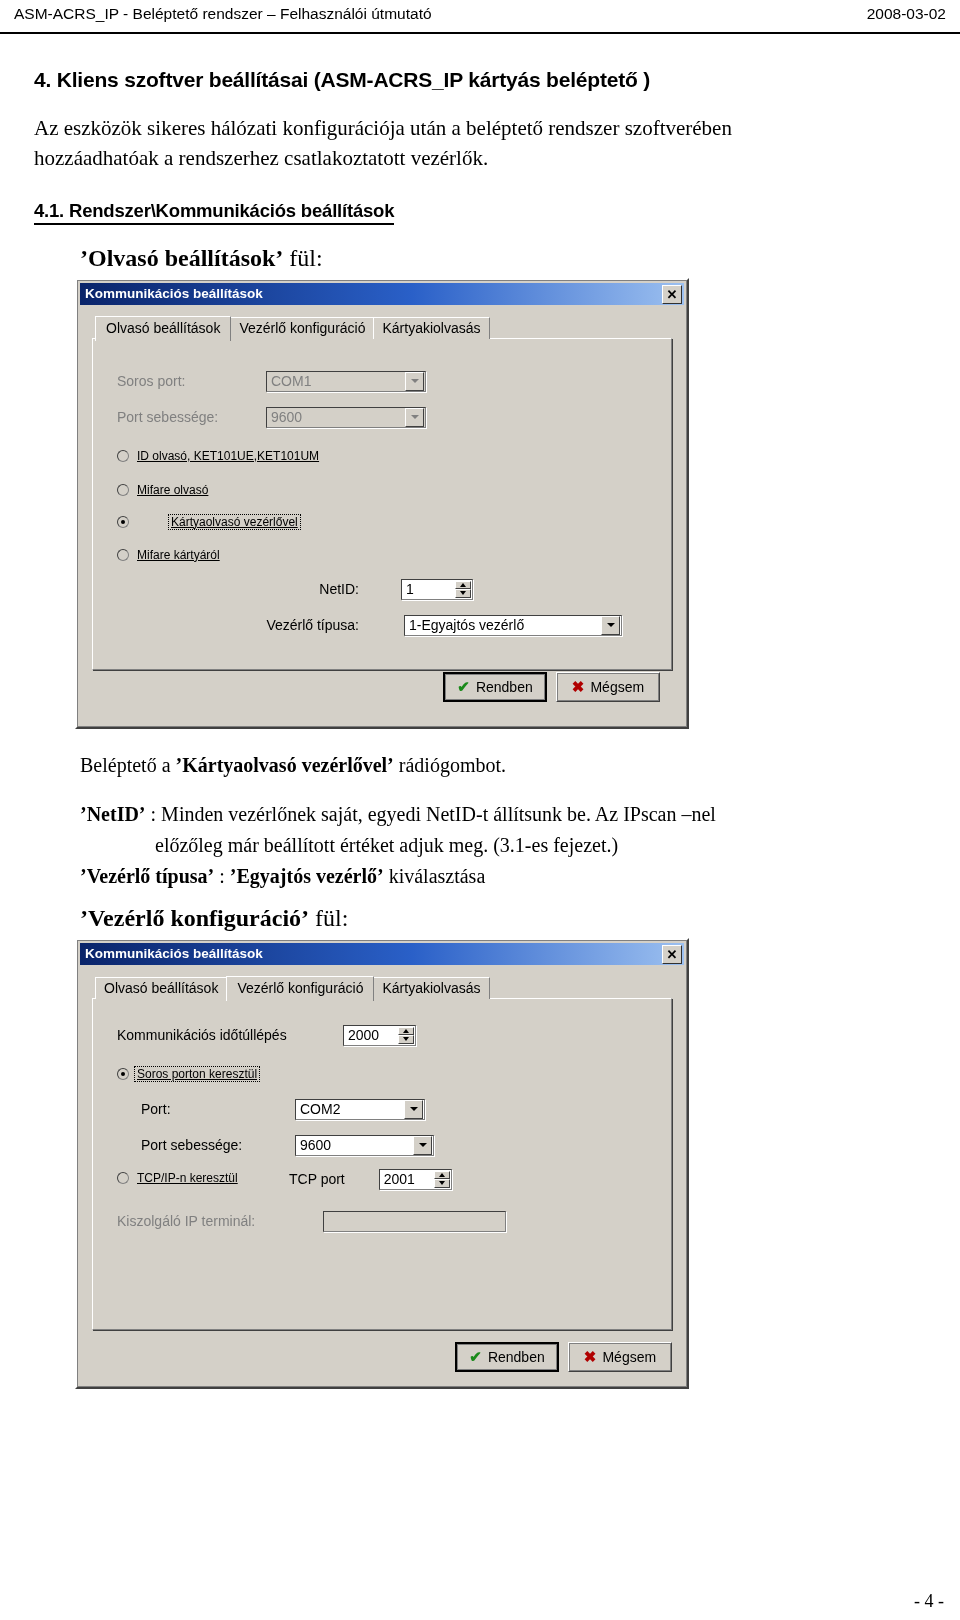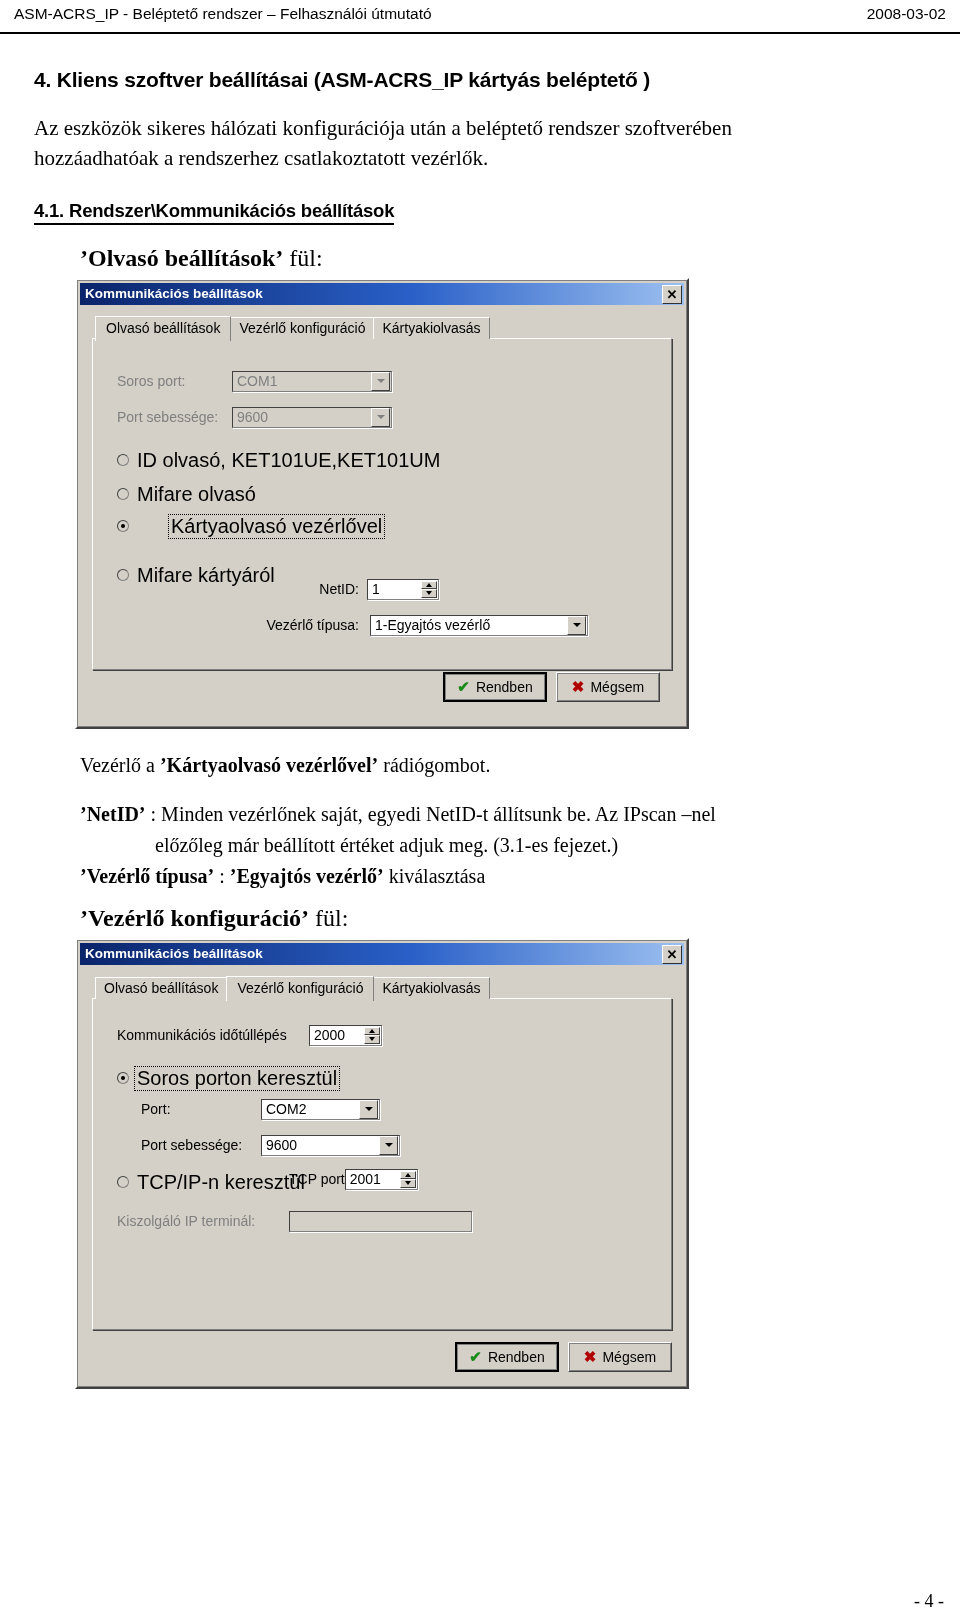--- a/index.html
+++ b/index.html
@@ -179,20 +179,21 @@
     position: relative;
     margin-top: -1px;
     box-shadow: 1px 1px 0 #404040;
   }
 
   
   .field-row {
     position: absolute;
     display: flex;
     align-items: center;
+    gap: 34px;
   }
   .lbl {
     font-size: 14px;
     color: #000;
     white-space: nowrap;
   }
   .lbl.disabled { color: #808080; }
 
   .combo {
     display: inline-flex;
@@ -305,23 +306,24 @@
     cursor: pointer;
   }
   .radio .dot {
     width: 4px; height: 4px;
     border-radius: 50%;
     background: #000;
     display: none;
   }
   .radio.checked .dot { display: block; }
   .radio-label {
-    font-size: 20px;
+    font-size: 12px;
     white-space: nowrap;
     padding: 0 2px;
+    text-decoration: underline;
   }
   .radio-label.focused {
     outline: 1px dotted #000;
     outline-offset: 0px;
   }
 
   
   .btn-row {
     position: absolute;
     display: flex;
@@ -417,21 +419,21 @@
             <span class="radio-label">Mifare olvasó</span>
           </div>
 
           <div class="radio-row" style="left:24px; top:176px;gap:40px;">
             <span class="radio checked">
                 <span class="dot"></span>
               </span>
             <span class="radio-label focused">Kártyaolvasó vezérlővel</span>
           </div>
 
-          <div class="radio-row" style="left:24px; top:225px;text-align:right;">
+          <div class="radio-row" style="left:24px; top:209px;text-align:right;">
             <span class="radio"></span>
             <span class="radio-label">Mifare kártyáról</span>
           </div>
 
           <div class="field-row" style="left:204px; top:240px;">
             <span class="lbl" style="width:62px; text-align:right; padding-right:8px;">NetID:</span>
             <span class="spinbox" style="width:72px;">
               <span class="val">1</span>
               <span class="spin">
                 <span class="up">
@@ -467,21 +469,21 @@
           </button>
         </div>
 
       </div>
     </div>
   </div>
 
   
   <div class="note-block">
     <div class="note-line">
-      <span>Vezérlő a </span><b>’Kártyaolvasó vezérlővel’</b><span> rádiógombot.</span>
+      <span>Beléptető a </span><b>’Kártyaolvasó vezérlővel’</b><span> rádiógombot.</span>
     </div>
     <div class="note-line" style="margin-top:20px;">
       <b>’NetID’</b><span> : </span><span>Minden vezérlőnek saját, egyedi NetID-t állítsunk be. Az IPscan –nel</span>
     </div>
     <div class="note-line indent">
       <span>előzőleg már beállított értéket adjuk meg. (3.1-es fejezet.)</span>
     </div>
     <div class="note-line">
       <b>’Vezérlő típusa’</b><span> : </span><b>’Egyajtós vezérlő’</b><span> kiválasztása</span>
     </div>
@@ -525,21 +527,21 @@
 
           <div class="radio-row" style="left:24px; top:68px;">
             <span class="radio checked">
                 <span class="dot"></span>
               </span>
             <span class="radio-label focused">Soros porton keresztül</span>
           </div>
 
           <div class="field-row" style="left:48px; top:100px;">
             <span class="lbl" style="width:120px;">Port:</span>
-            <span class="combo" style="width:119px;">
+            <span class="combo" style="width:130px;">
               <span class="val">COM2</span>
               <span class="arrow">
                   <i></i>
                 </span>
             </span>
           </div>
 
           <div class="field-row" style="left:48px; top:136px;">
             <span class="lbl" style="width:120px;">Port sebessége:</span>
             <span class="combo" style="width:139px;">

